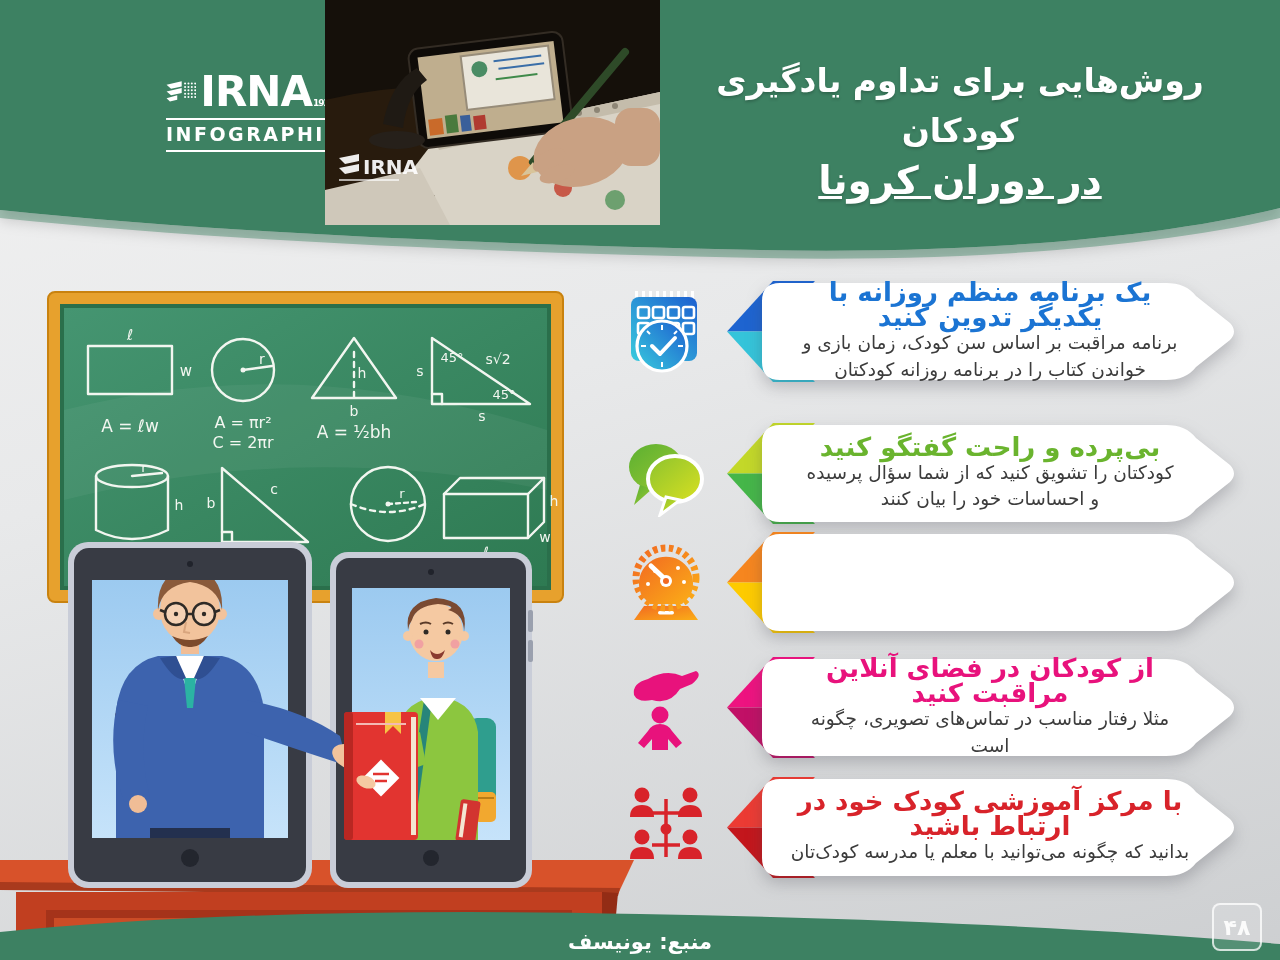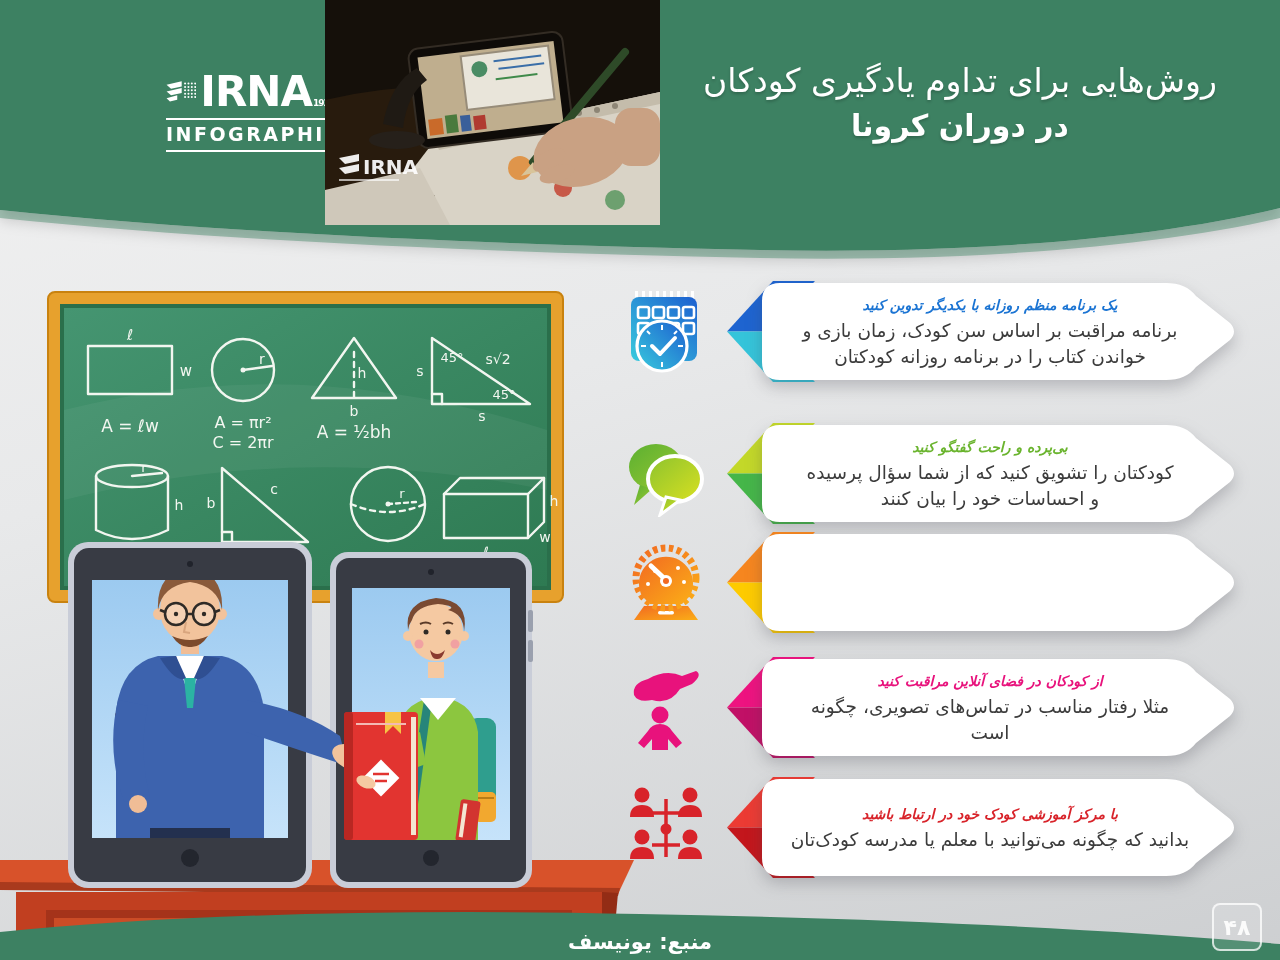--- a/index.html
+++ b/index.html
@@ -10,28 +10,28 @@
   
   #header-svg{left:0;top:0;filter:drop-shadow(0 5px 6px rgba(0,0,0,0.18));}
   .logo{left:166px;top:70px;width:168px;color:#fff;text-align:center;}
   .logo-row{display:flex;align-items:center;justify-content:center;gap:4px;}
   .logo-irna{font-size:42px;font-weight:bold;letter-spacing:-1px;line-height:1;}
   .logo-year{font-size:9px;font-weight:bold;vertical-align:baseline;margin-left:1px;}
   .logo-line{height:2px;background:#fff;margin:4px 0 3px 0;}
   .logo-sub{font-size:19px;font-weight:bold;letter-spacing:2.5px;line-height:1.2;}
   .main-title{left:660px;top:56px;width:600px;text-align:center;color:#fff;direction:rtl;
               text-shadow:0 2px 3px rgba(0,0,0,0.2);}
-  .main-title .t1{font-size:33px;font-weight:normal;line-height:1.5;text-align:center;}
-  .main-title .t2{font-size:30px;font-weight:bold;line-height:1.35;}
+  .main-title .t1{font-size:33px;font-weight:bold;line-height:1.5;text-align:center;}
+  .main-title .t2{font-size:39px;font-weight:bold;line-height:1.35;text-decoration:underline;}
   
   .item{position:absolute;left:0;width:1280px;height:97px;}
   .card-bg{position:absolute;left:762px;top:0;filter:drop-shadow(0 7px 8px rgba(70,70,80,0.28));}
   .card-text{position:absolute;left:790px;top:0;width:400px;height:97px;direction:rtl;
              display:flex;flex-direction:column;justify-content:center;text-align:center;}
-  .card-title{font-size:14px;font-weight:bold;line-height:25px;font-style:italic;}
+  .card-title{font-size:26px;font-weight:bold;line-height:25px;}
   .card-line{font-size:18.5px;color:#3c3c3c;line-height:26.5px;}
   .c-blue{color:#1b74d3}.c-green{color:#6ab42e}.c-orange{color:#f7941e}
   .c-pink{color:#e8127c}.c-red{color:#d8232a}
   .chev{position:absolute;left:727px;top:-2px;}
   .item-icon{position:absolute;left:622px;top:4px;}
   
   #footer-svg{left:0;top:890px;z-index:5;}
   .page-badge{left:1212px;top:903px;width:46px;height:44px;z-index:6;
               border:2px solid rgba(255,255,255,0.75);border-radius:8px;
               background:rgba(255,255,255,0.12);color:rgba(255,255,255,0.9);

